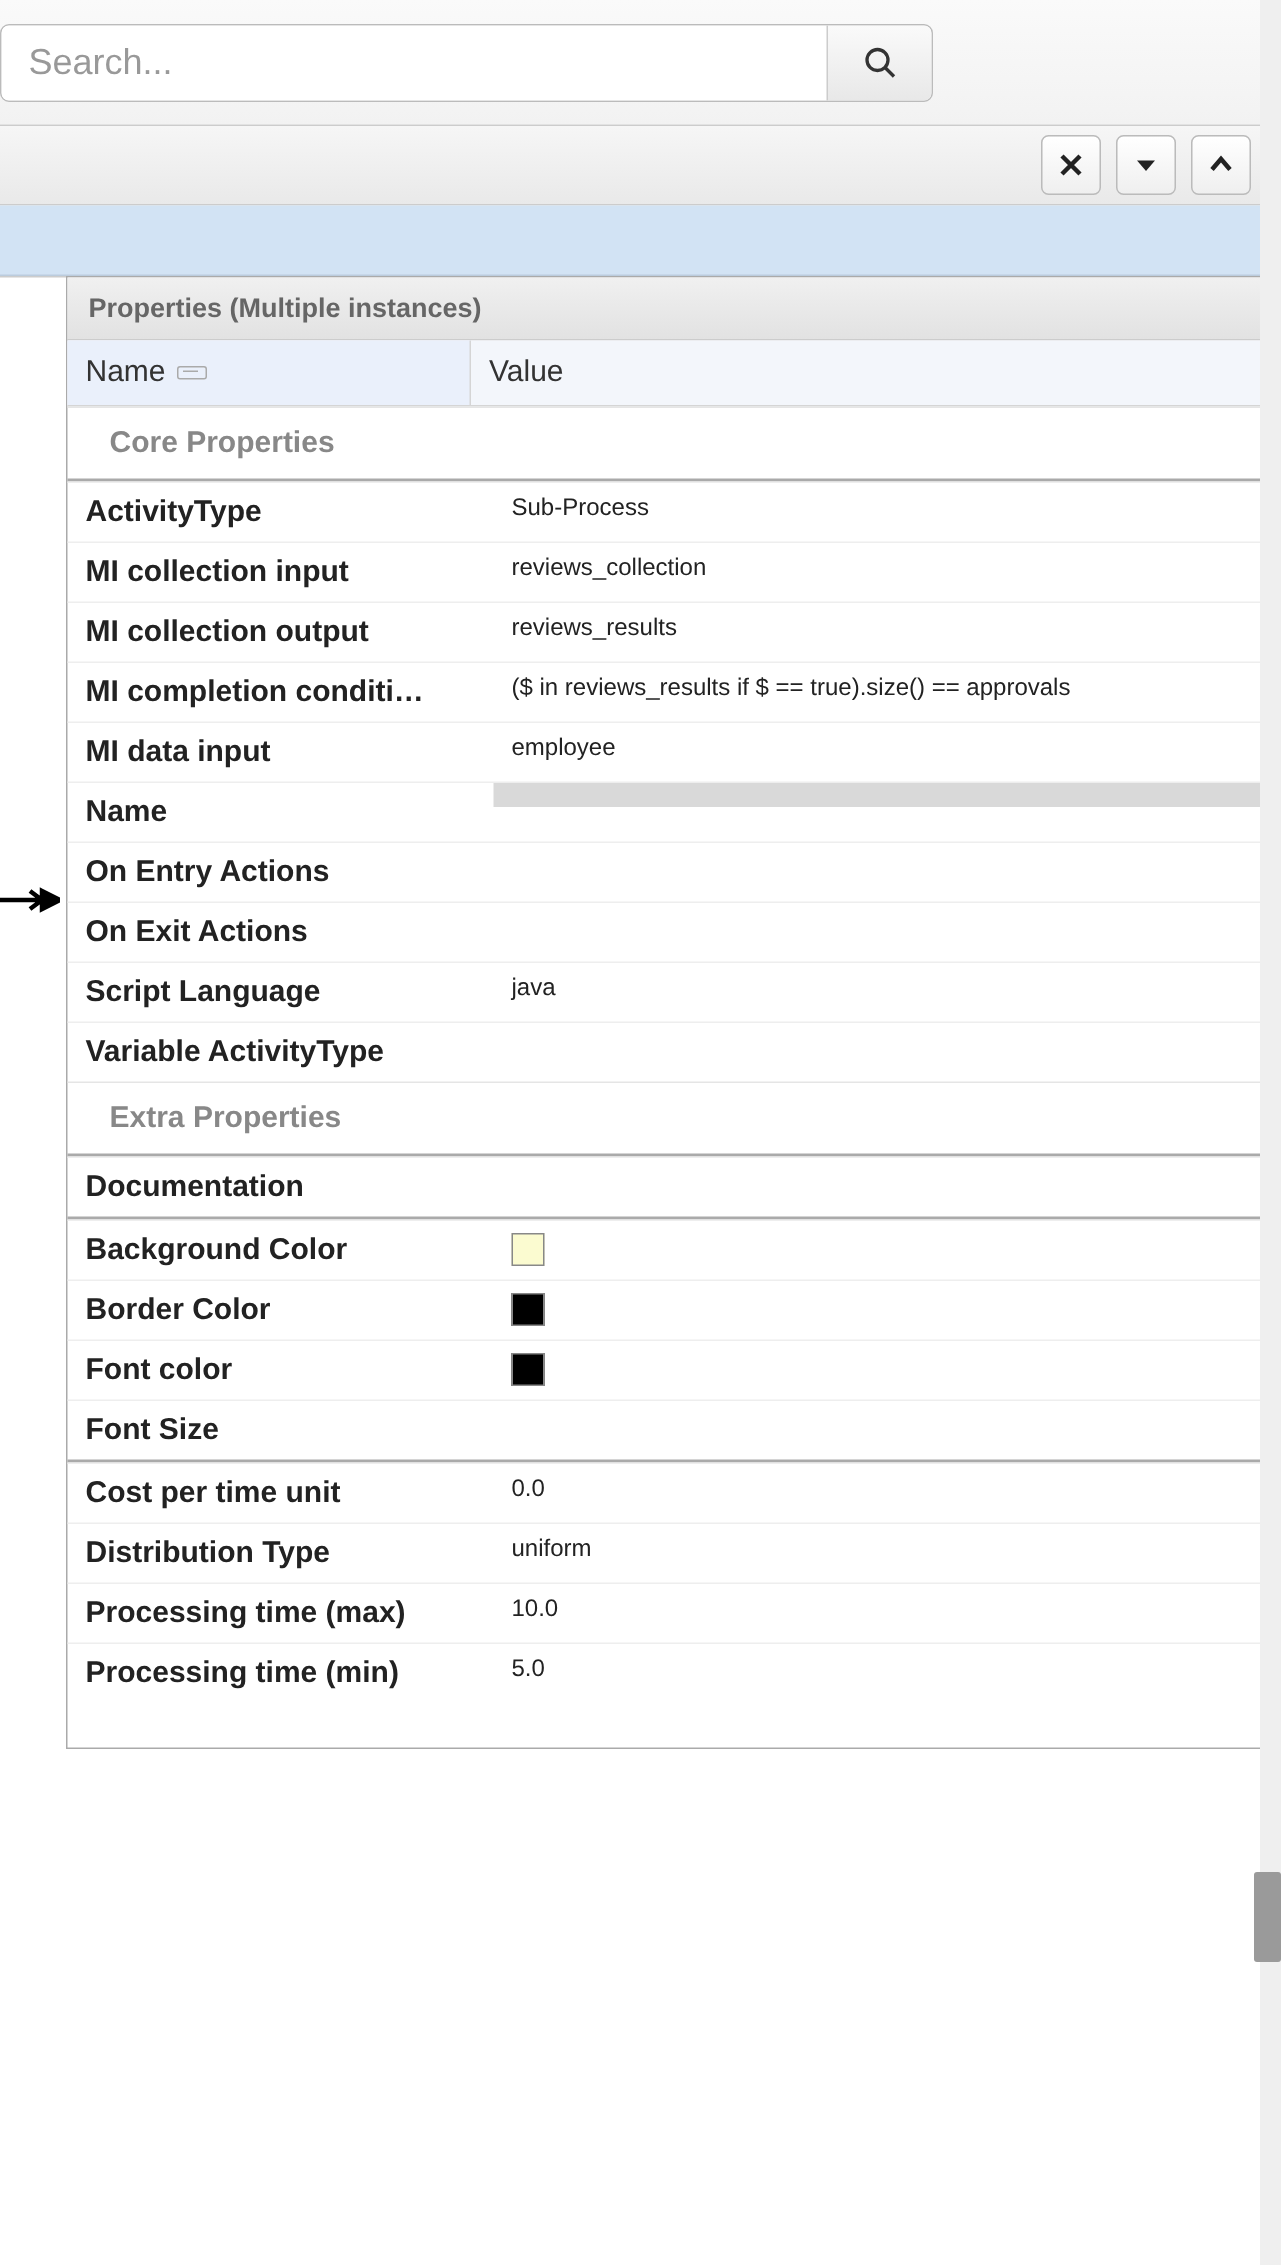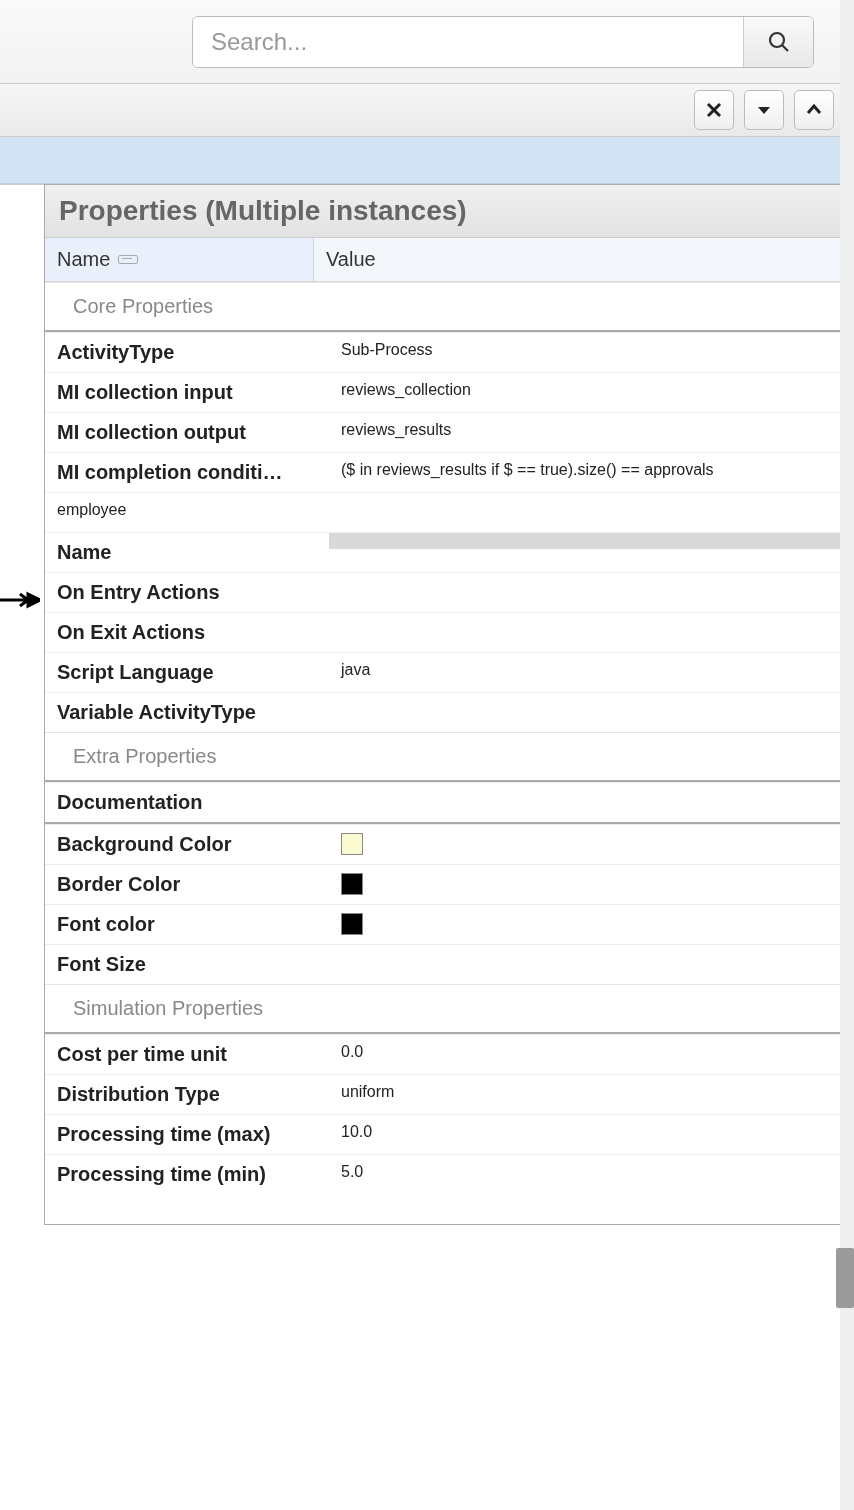--- a/index.html
+++ b/index.html
@@ -1,37 +1,37 @@
 <!DOCTYPE html>
 <html><head>
 <meta charset="utf-8">
 <style>
   html,body{margin:0;padding:0;width:854px;height:1510px;font-family:Helvetica,Arial,sans-serif;background:#fff;color:#333;overflow:hidden}
-  .search-bar{height:83px;display:flex;align-items:center;justify-content:flex-end;padding:0 40px 0 0;background:linear-gradient(#fafafa,#f2f2f2);border-bottom:1px solid #ccc}
+  .search-bar{height:83px;display:flex;align-items:center;justify-content:flex-start;padding:0 40px 0 0;background:linear-gradient(#fafafa,#f2f2f2);border-bottom:1px solid #ccc}
   .search-box{display:flex;width:620px;height:50px;border:1px solid #bbb;border-radius:6px;background:#fff;overflow:hidden}
   .search-input{flex:1;border:none;outline:none;font-size:24px;padding:0 18px;color:#333}
   .search-input::placeholder{color:#999}
   .search-btn{width:70px;border:none;border-left:1px solid #ccc;background:linear-gradient(#fafafa,#e8e8e8);display:flex;align-items:center;justify-content:center;cursor:pointer}
   .search-btn svg{width:24px;height:24px;stroke:#333;fill:none;stroke-width:2.2}
   .toolbar{height:52px;background:linear-gradient(#f6f6f6,#e9e9e9);border-bottom:1px solid #ccc;display:flex;align-items:center;justify-content:flex-end;padding:0 20px;gap:10px}
   .tool-btn{width:40px;height:40px;border:1px solid #bbb;border-radius:5px;background:linear-gradient(#fff,#efefef);display:flex;align-items:center;justify-content:center;cursor:pointer}
   .tool-btn svg{width:16px;height:16px;fill:#222}
   .blue-strip{height:46px;background:#d2e3f4;border-bottom:1px solid #bcd}
   .panel-area{display:flex}
   .left-stub{width:44px;border-top:1px solid #ccc}
   .arrow-stub{position:absolute;top:590px;left:0;width:40px;height:30px}
   .arrow-stub svg{width:40px;height:20px;fill:#000}
   .panel{flex:1;border:1px solid #aaa;background:#fff}
-  .panel-title{background:linear-gradient(#f0f0f0,#e2e2e2);padding:10px 14px;font-size:28px;font-weight:bold;color:#666;border-bottom:1px solid #ccc}
+  .panel-title{background:linear-gradient(#f0f0f0,#e2e2e2);padding:10px 14px;font-size:18px;font-weight:bold;color:#666;border-bottom:1px solid #ccc}
   .columns{display:flex;background:#f3f6fb;border-bottom:1px solid #d5d5d5}
   .col{padding:10px 12px;font-size:20px;color:#333}
   .col-name{width:244px;background:#eaf0fb;border-right:1px solid #d5d5d5;display:flex;align-items:center;gap:8px}
   .sort-icon{display:inline-block;width:18px;height:7px;border:1px solid #aaa;border-radius:2px;position:relative}
   .sort-icon::before{content:"";position:absolute;left:3px;top:2px;width:10px;height:1px;background:#aaa}
-  .section-head{padding:12px 28px;font-size:20px;font-weight:normal;color:#888;border-top:1px solid #e5e5e5}
+  .section-head{padding:12px 28px;font-size:20px;font-weight:bold;color:#888;border-top:1px solid #e5e5e5}
   .section-sep{border-top:2px solid #aaa}
   .row{display:flex;border-top:1px solid #eee;min-height:39px;align-items:flex-start}
   .row .n{width:260px;padding:8px 12px;font-size:20px;font-weight:bold;color:#222;overflow:hidden;text-overflow:ellipsis;white-space:nowrap}
   .row .v{flex:1;padding:8px 12px;font-size:16px;color:#222;overflow:hidden;text-overflow:ellipsis;white-space:nowrap}
   .row.highlight .v{background:#d9d9d9;height:100%;display:flex;align-items:center}
   .swatch{display:inline-block;width:20px;height:20px;border:1px solid #888;vertical-align:middle}
   .scroll-track{position:absolute;right:0;top:0;width:14px;height:1510px;background:#efefef}
   .scroll-thumb{position:absolute;right:0;top:1248px;width:18px;height:60px;background:#9a9a9a;border-radius:2px}
 </style>
 </head>
@@ -101,20 +101,21 @@
         </div>
         <div class="row">
           <div class="n">MI collection output</div>
           <div class="v">reviews_results</div>
         </div>
         <div class="row">
           <div class="n">MI completion conditi…</div>
           <div class="v">($ in reviews_results if $ == true).size() == approvals</div>
         </div>
         <div class="row">
+          <div class="n">MI data input</div>
           <div class="v">employee</div>
         </div>
         <div class="row highlight">
           <div class="n">Name</div>
           <div class="v"></div>
         </div>
         <div class="row">
           <div class="n">On Entry Actions</div>
           <div class="v"></div>
         </div>
@@ -154,21 +155,20 @@
         <div class="row">
           <div class="n">Font color</div>
           <div class="v"><span class="swatch" style="background: rgb(0, 0, 0);"></span></div>
         </div>
         <div class="row">
           <div class="n">Font Size</div>
           <div class="v"></div>
         </div>
       </div>
 
-    <div class="section-head">Simulation Properties</div>
     <div class="section-sep"></div>
     <div id="rows-simulation">
         <div class="row">
           <div class="n">Cost per time unit</div>
           <div class="v">0.0</div>
         </div>
         <div class="row">
           <div class="n">Distribution Type</div>
           <div class="v">uniform</div>
         </div>

